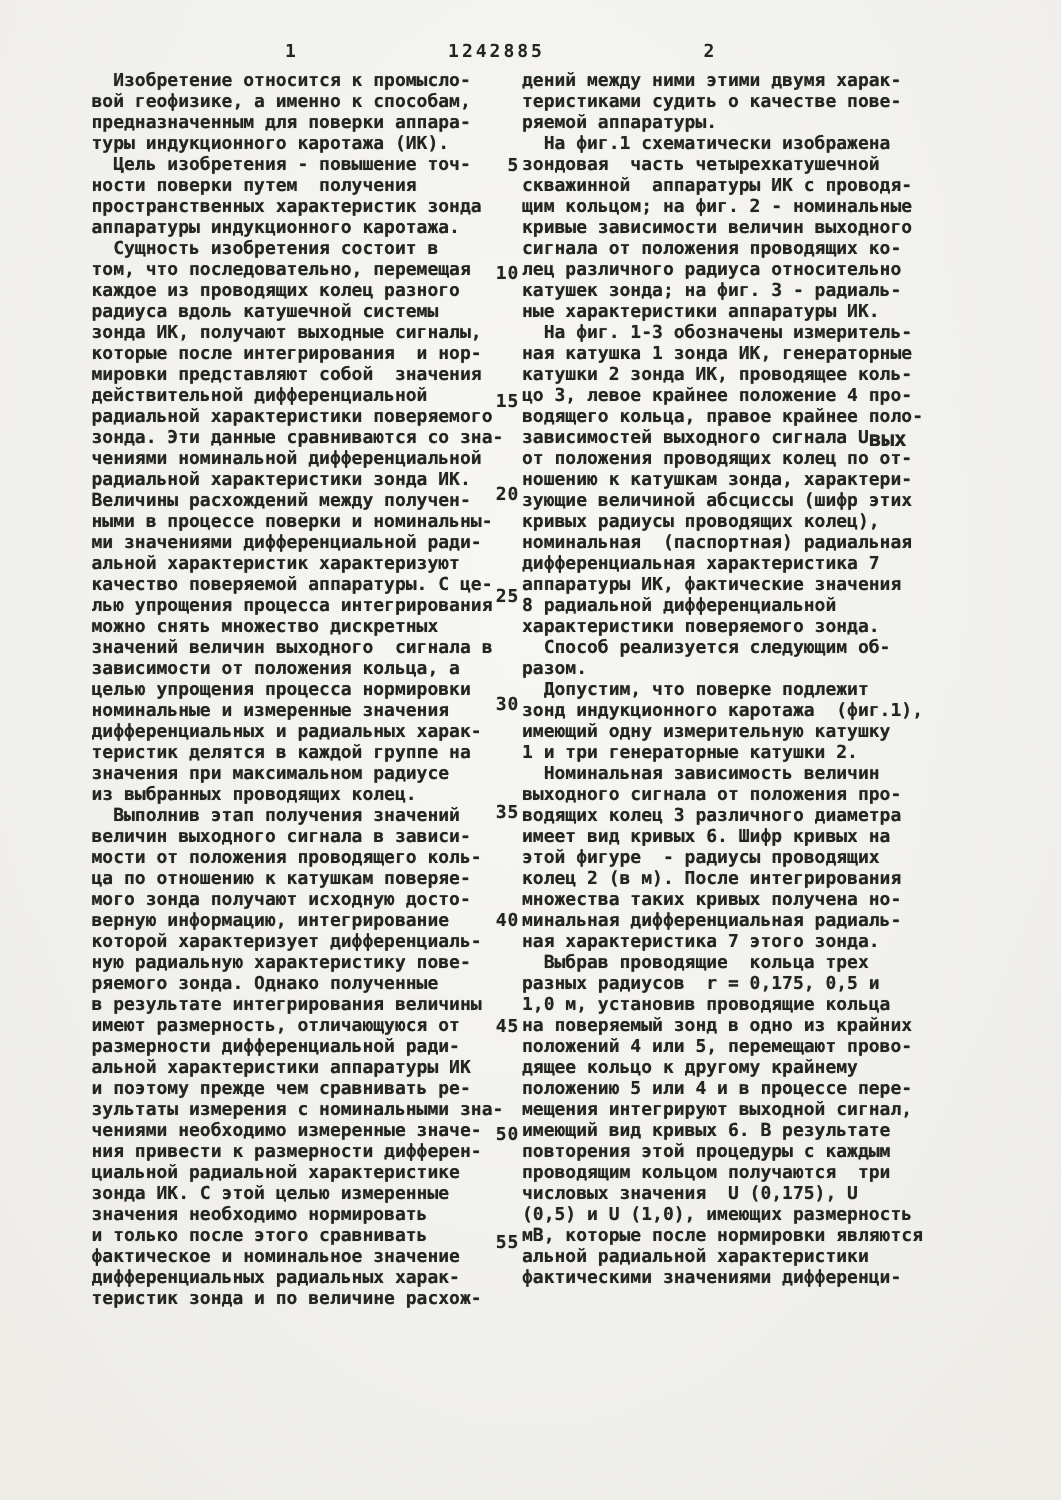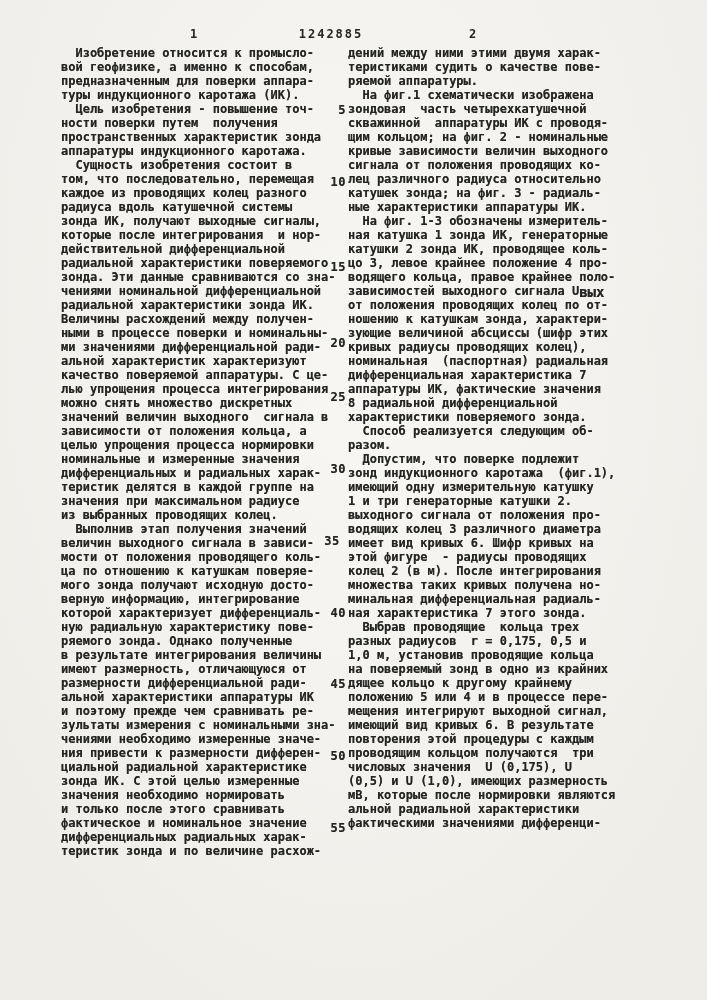--- a/index.html
+++ b/index.html
@@ -88,20 +88,21 @@
         <div class="text-line">  Цель изобретения - повышение точ-</div>
         <div class="text-line">ности поверки путем  получения</div>
         <div class="text-line">пространственных характеристик зонда</div>
         <div class="text-line">аппаратуры индукционного каротажа.</div>
         <div class="text-line">  Сущность изобретения состоит в</div>
         <div class="text-line">том, что последовательно, перемещая</div>
         <div class="text-line">каждое из проводящих колец разного</div>
         <div class="text-line">радиуса вдоль катушечной системы</div>
         <div class="text-line">зонда ИК, получают выходные сигналы,</div>
         <div class="text-line">которые после интегрирования  и нор-</div>
+        <div class="text-line">мировки представляют собой  значения</div>
         <div class="text-line">действительной дифференциальной</div>
         <div class="text-line">радиальной характеристики поверяемого</div>
         <div class="text-line">зонда. Эти данные сравниваются со зна-</div>
         <div class="text-line">чениями номинальной дифференциальной</div>
         <div class="text-line">радиальной характеристики зонда ИК.</div>
         <div class="text-line">Величины расхождений между получен-</div>
         <div class="text-line">ными в процессе поверки и номинальны-</div>
         <div class="text-line">ми значениями дифференциальной ради-</div>
         <div class="text-line">альной характеристик характеризуют</div>
         <div class="text-line">качество поверяемой аппаратуры. С це-</div>
@@ -137,24 +138,24 @@
         <div class="text-line">значения необходимо нормировать</div>
         <div class="text-line">и только после этого сравнивать</div>
         <div class="text-line">фактическое и номинальное значение</div>
         <div class="text-line">дифференциальных радиальных харак-</div>
         <div class="text-line">теристик зонда и по величине расхож-</div>
       </div>
     <div id="gutter">
         <span class="gutter-num" style="top: 57.4px;">5</span>
         <span class="gutter-num" style="top: 129.15px;">10</span>
         <span class="gutter-num" style="top: 214px;">15</span>
-        <span class="gutter-num" style="top: 290px;">20</span>
+        <span class="gutter-num" style="top: 276px;">20</span>
         <span class="gutter-num" style="top: 344.4px;">25</span>
         <span class="gutter-num" style="top: 416.15px;">30</span>
-        <span class="gutter-num" style="top: 487.9px; text-align: center;">35</span>
+        <span class="gutter-num" style="top: 487.9px;">35</span>
         <span class="gutter-num" style="top: 559.65px;">40</span>
         <span class="gutter-num" style="top: 631.4px;">45</span>
         <span class="gutter-num" style="top: 703.15px;">50</span>
         <span class="gutter-num" style="top: 774.9px;">55</span>
       </div>
     <div class="text-column right-col" id="right-col">
         <div class="text-line">дений между ними этими двумя харак-</div>
         <div class="text-line">теристиками судить о качестве пове-</div>
         <div class="text-line">ряемой аппаратуры.</div>
         <div class="text-line">  На фиг.1 схематически изображена</div>
@@ -180,32 +181,34 @@
         <div class="text-line">дифференциальная характеристика 7</div>
         <div class="text-line">аппаратуры ИК, фактические значения</div>
         <div class="text-line">8 радиальной дифференциальной</div>
         <div class="text-line">характеристики поверяемого зонда.</div>
         <div class="text-line">  Способ реализуется следующим об-</div>
         <div class="text-line">разом.</div>
         <div class="text-line">  Допустим, что поверке подлежит</div>
         <div class="text-line">зонд индукционного каротажа  (фиг.1),</div>
         <div class="text-line">имеющий одну измерительную катушку</div>
         <div class="text-line">1 и три генераторные катушки 2.</div>
+        <div class="text-line">  Номинальная зависимость величин</div>
         <div class="text-line">выходного сигнала от положения про-</div>
         <div class="text-line">водящих колец 3 различного диаметра</div>
         <div class="text-line">имеет вид кривых 6. Шифр кривых на</div>
         <div class="text-line">этой фигуре  - радиусы проводящих</div>
         <div class="text-line">колец 2 (в м). После интегрирования</div>
         <div class="text-line">множества таких кривых получена но-</div>
         <div class="text-line">минальная дифференциальная радиаль-</div>
         <div class="text-line">ная характеристика 7 этого зонда.</div>
         <div class="text-line">  Выбрав проводящие  кольца трех</div>
         <div class="text-line">разных радиусов  r = 0,175, 0,5 и</div>
         <div class="text-line">1,0 м, установив проводящие кольца</div>
         <div class="text-line">на поверяемый зонд в одно из крайних</div>
+        <div class="text-line">положений 4 или 5, перемещают прово-</div>
         <div class="text-line">дящее кольцо к другому крайнему</div>
         <div class="text-line">положению 5 или 4 и в процессе пере-</div>
         <div class="text-line">мещения интегрируют выходной сигнал,</div>
         <div class="text-line">имеющий вид кривых 6. В результате</div>
         <div class="text-line">повторения этой процедуры с каждым</div>
         <div class="text-line">проводящим кольцом получаются  три</div>
         <div class="text-line">числовых значения  U (0,175), U</div>
         <div class="text-line">(0,5) и U (1,0), имеющих размерность</div>
         <div class="text-line">мВ, которые после нормировки являются</div>
         <div class="text-line">альной радиальной характеристики</div>

